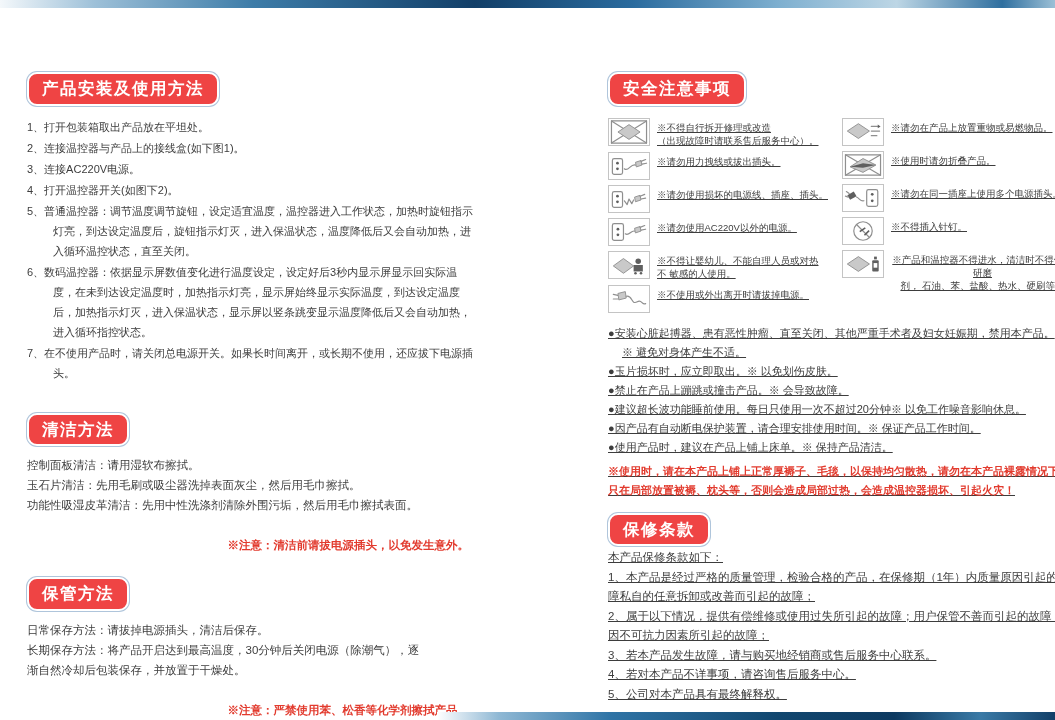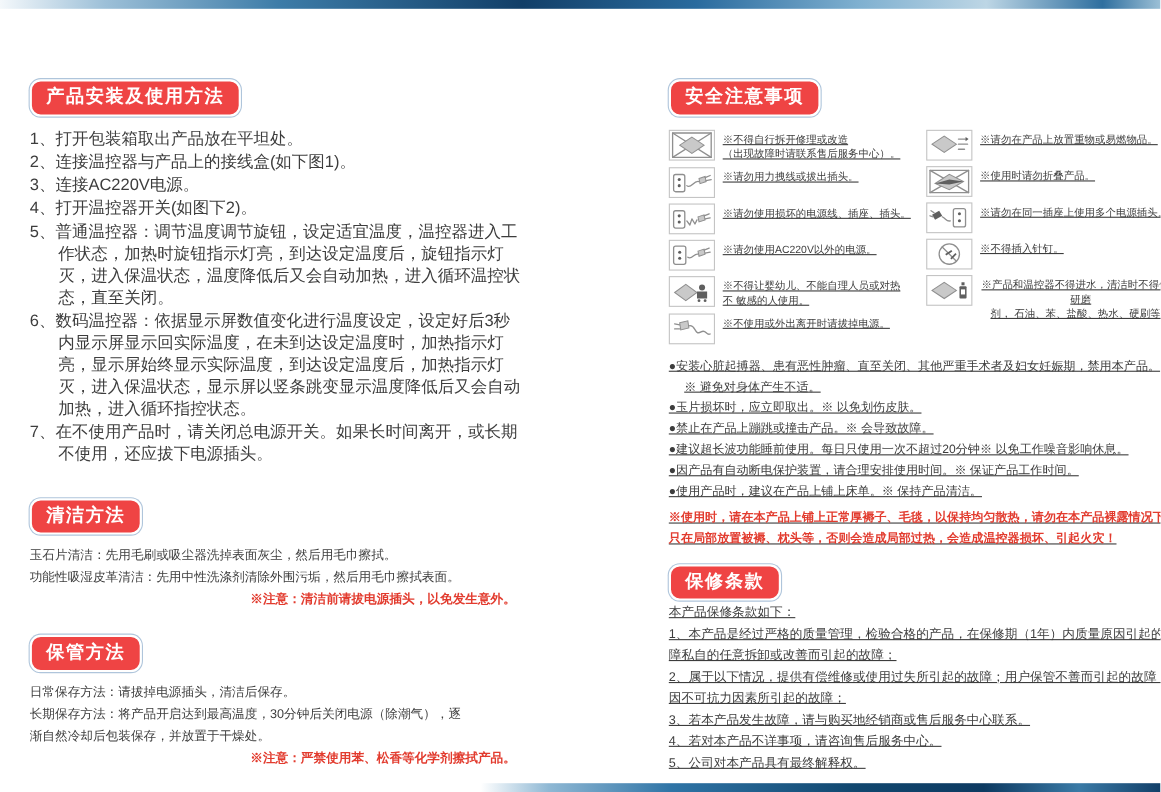--- a/index.html
+++ b/index.html
@@ -19,24 +19,24 @@
   }
   .col{position:absolute;top:72px;}
   .col-left{left:27px;width:448px;}
   .col-right{left:608px;width:466px;text-decoration:underline;}
   .badge{
     display:inline-block;background:#ef4444;color:#ffffff;font-weight:bold;
     font-size:16.5px;letter-spacing:1.5px;line-height:1;
     padding:6px 13px 7px;border-radius:10px;border:2px solid #ffffff;
     box-shadow:0 0 0 1px rgba(110,150,190,0.55);
   }
-  .num-list{list-style:none;margin:11px 0 0 0;padding:0;font-size:15px;line-height:20px;}
+  .num-list{list-style:none;margin:11px 0 0 0;padding:0;font-size:11px;line-height:20px;}
   .num-list li{padding-left:26px;text-indent:-26px;margin-bottom:1px;white-space:normal;}
   .plain{font-size:11.5px;line-height:20px;white-space:pre-line;}
-  .note-red{color:#e23b2e;font-weight:bold;font-size:11.5px;line-height:20px;text-align:right;padding-right:6px;}
+  .note-red{color:#e23b2e;font-weight:bold;font-size:11.5px;line-height:20px;text-align:right;padding-right:6px;margin-top:20px;}
   .sec-gap-clean{margin-top:30px;}
   .sec-gap-store{margin-top:22px;}
   .after-badge{margin-top:9px;}
   .safety-grid{display:flex;margin-top:12px;}
   .safety-col{display:flex;flex-direction:column;}
   .safety-col.scl{width:230px;margin-right:4px;}
   .safety-col.scr{width:232px;text-align:center;}
   .srow{display:flex;align-items:flex-start;margin-bottom:5px;}
   .sicon{
     flex:0 0 40px;height:26px;border:1px solid #c4c4c4;background:#ffffff;
@@ -71,20 +71,21 @@
     <li>6、数码温控器：依据显示屏数值变化进行温度设定，设定好后3秒内显示屏显示回实际温度，在未到达设定温度时，加热指示灯亮，显示屏始终显示实际温度，到达设定温度后，加热指示灯灭，进入保温状态，显示屏以竖条跳变显示温度降低后又会自动加热，进入循环指控状态。</li>
     <li>7、在不使用产品时，请关闭总电源开关。如果长时间离开，或长期不使用，还应拔下电源插头。</li>
   </ol>
 
   <div class="sec-gap-clean">
     <div class="badge">
       <span>清洁方法</span>
     </div>
   </div>
   <div class="after-badge">
+    <div class="plain">控制面板清洁：请用湿软布擦拭。</div>
     <div class="plain">玉石片清洁：先用毛刷或吸尘器洗掉表面灰尘，然后用毛巾擦拭。</div>
     <div class="plain">功能性吸湿皮革清洁：先用中性洗涤剂清除外围污垢，然后用毛巾擦拭表面。</div>
     <div class="note-red">※注意：清洁前请拔电源插头，以免发生意外。</div>
   </div>
 
   <div class="sec-gap-store">
     <div class="badge">
       <span>保管方法</span>
     </div>
   </div>

